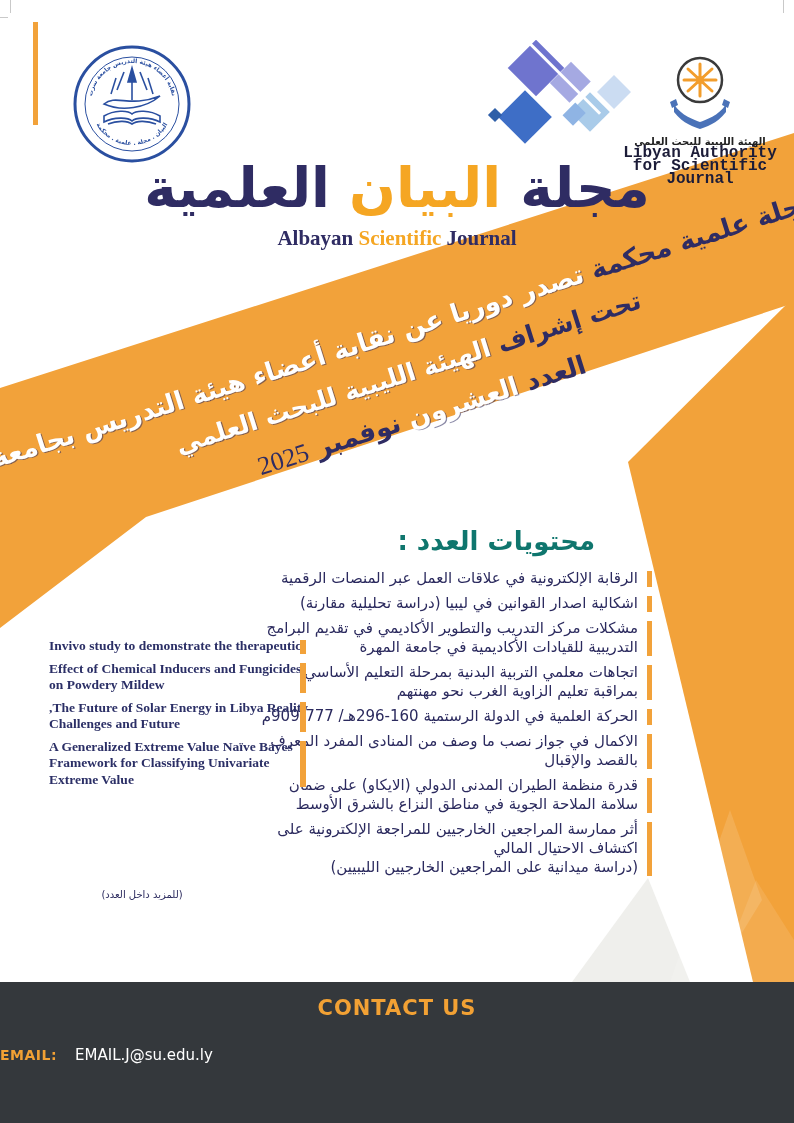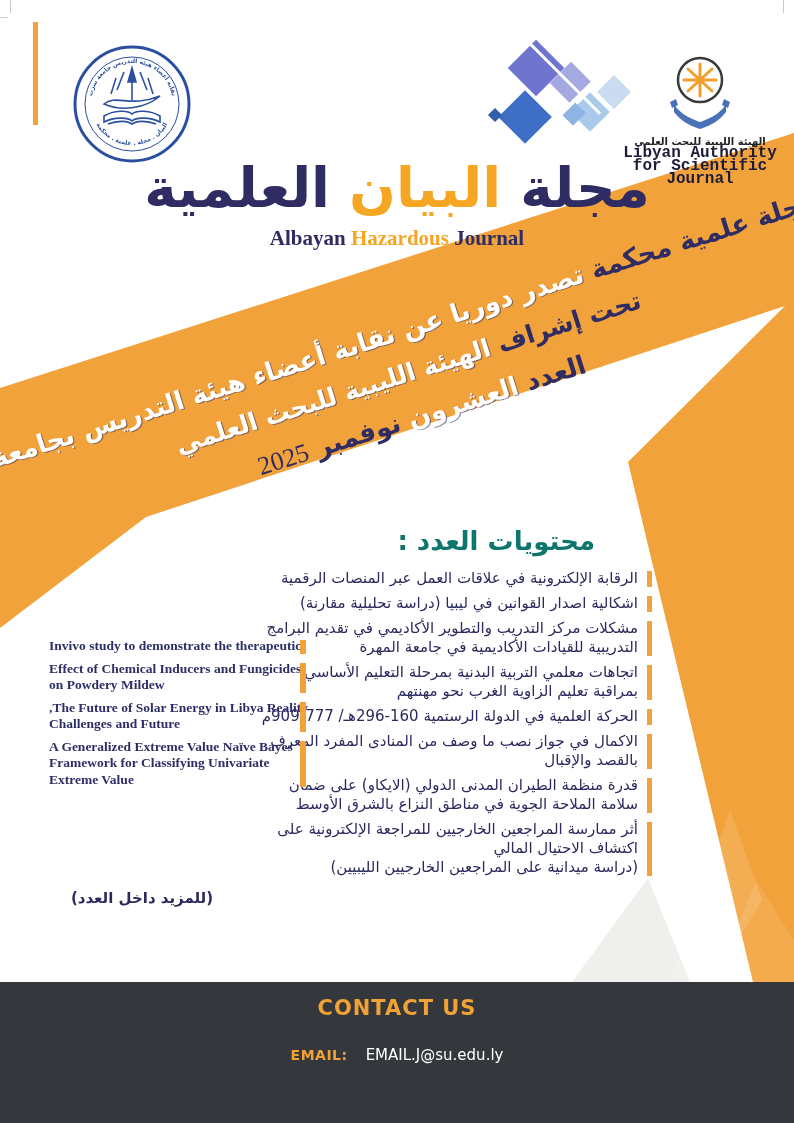--- a/index.html
+++ b/index.html
@@ -41,31 +41,31 @@
   .ar-item{position:relative;padding-right:14px;margin-bottom:6px;}
   .ar-item .bar{position:absolute;right:0;top:2px;bottom:1px;width:5px;background:#F2A23A;}
   .ar-item .line{font-size:15px;font-weight:normal;color:#2B2A5E;line-height:19px;white-space:nowrap;}
   .en-list{left:49px;top:638px;width:257px;z-index:2;}
   .en-item{position:relative;padding-right:14px;margin-bottom:6px;}
   .en-item .bar{position:absolute;right:0;top:2px;bottom:1px;width:6px;background:#F2A23A;}
   .en-item .line{
     font-family:"Liberation Serif","DejaVu Serif",serif;
     font-size:13.5px;color:#2B2F66;line-height:16.5px;white-space:nowrap;font-weight:bold;
   }
-  .more-note{left:42px;top:889px;width:200px;text-align:center;font-size:15px;font-weight:bold;
+  .more-note{left:42px;top:889px;width:200px;text-align:center;font-size:10px;font-weight:normal;
     color:#2B2A5E;direction:rtl;z-index:2;white-space:nowrap;}
   
   .authority-block{left:615px;top:52px;width:170px;text-align:center;z-index:2;}
   .authority-ar{font-size:10px;font-weight:bold;color:#222222;direction:rtl;margin-top:2px;}
   .authority-en{font-family:Liberation Mono, monospace;font-size:16px;font-weight:bold;color:#1c1c38;line-height:13px;}
   
   .footer{left:0;top:982px;width:794px;height:141px;background:#34383C;z-index:4;}
   .footer-contact{margin-top:14px;text-align:center;font-size:21px;font-weight:bold;
     color:#F2A134;letter-spacing:1px;}
-  .footer-email-row{margin-top:26px;display:flex;justify-content:center;align-items:center;gap:18px;}
+  .footer-email-row{margin-top:26px;display:flex;align-items:center;gap:18px;}
   .footer-email-label{font-size:14px;font-weight:bold;color:#F2A134;letter-spacing:.5px;}
   .footer-email-value{font-size:15px;color:#ffffff;}
 </style>
 </head>
 <body>
 
 <div class="page">
 
   <svg id="bg-svg" viewBox="0 0 794 1123" xmlns="http://www.w3.org/2000/svg">
 
@@ -148,21 +148,21 @@
     </svg>
     <div class="authority-ar">الهيئة الليبية للبحث العلمي</div>
     <div class="authority-en">
       <div>Libyan Authority for Scientific</div>
       <div>Journal</div>
     </div>
   </div>
 
   <div class="abs title-wrap">
     <div class="title-ar" id="title-ar"><span class="tone-navy">مجلة </span><span class="tone-orange">البيان </span><span class="tone-navy">العلمية</span></div>
-    <div class="title-en" id="title-en"><span class="tone-navy">Albayan </span><span class="tone-orange">Hazardous </span><span class="tone-navy">Journal</span></div>
+    <div class="title-en" id="title-en"><span class="tone-navy">Albayan </span><span class="tone-orange">Scientific </span><span class="tone-navy">Journal</span></div>
   </div>
 
   <div class="abs banner-text" id="banner-lines">
       <div class="banner-line l0"><span class="tone-navy">مجلة علمية محكمة </span><span class="tone-white">تصدر دوريا عن نقابة أعضاء هيئة التدريس بجامعة سرت</span></div>
       <div class="banner-line l1"><span class="tone-navy">تحت إشراف </span><span class="tone-white">الهيئة الليبية للبحث العلمي</span></div>
       <div class="banner-line l2"><span class="tone-navy">العدد </span><span class="tone-white">العشرون </span><span class="tone-navy">نوفمبر </span><span class="tone-navy year">2025</span></div>
     </div>
 
   <div class="abs contents-heading">محتويات العدد :</div>
 

